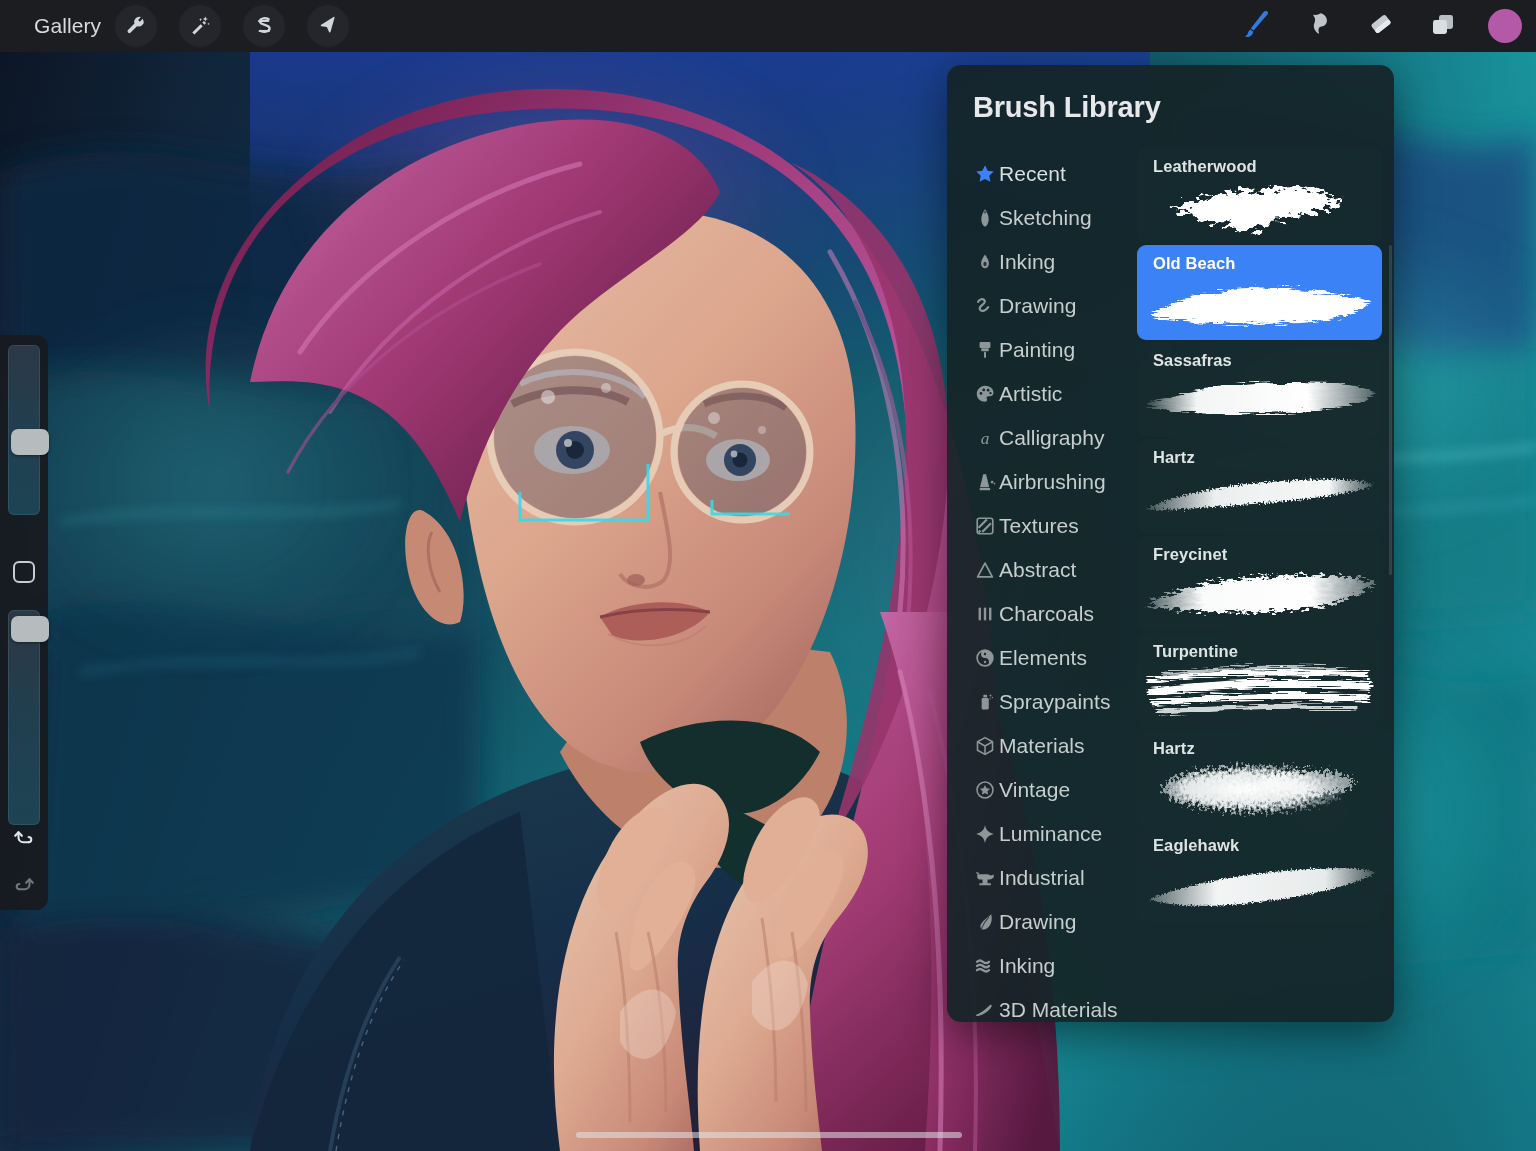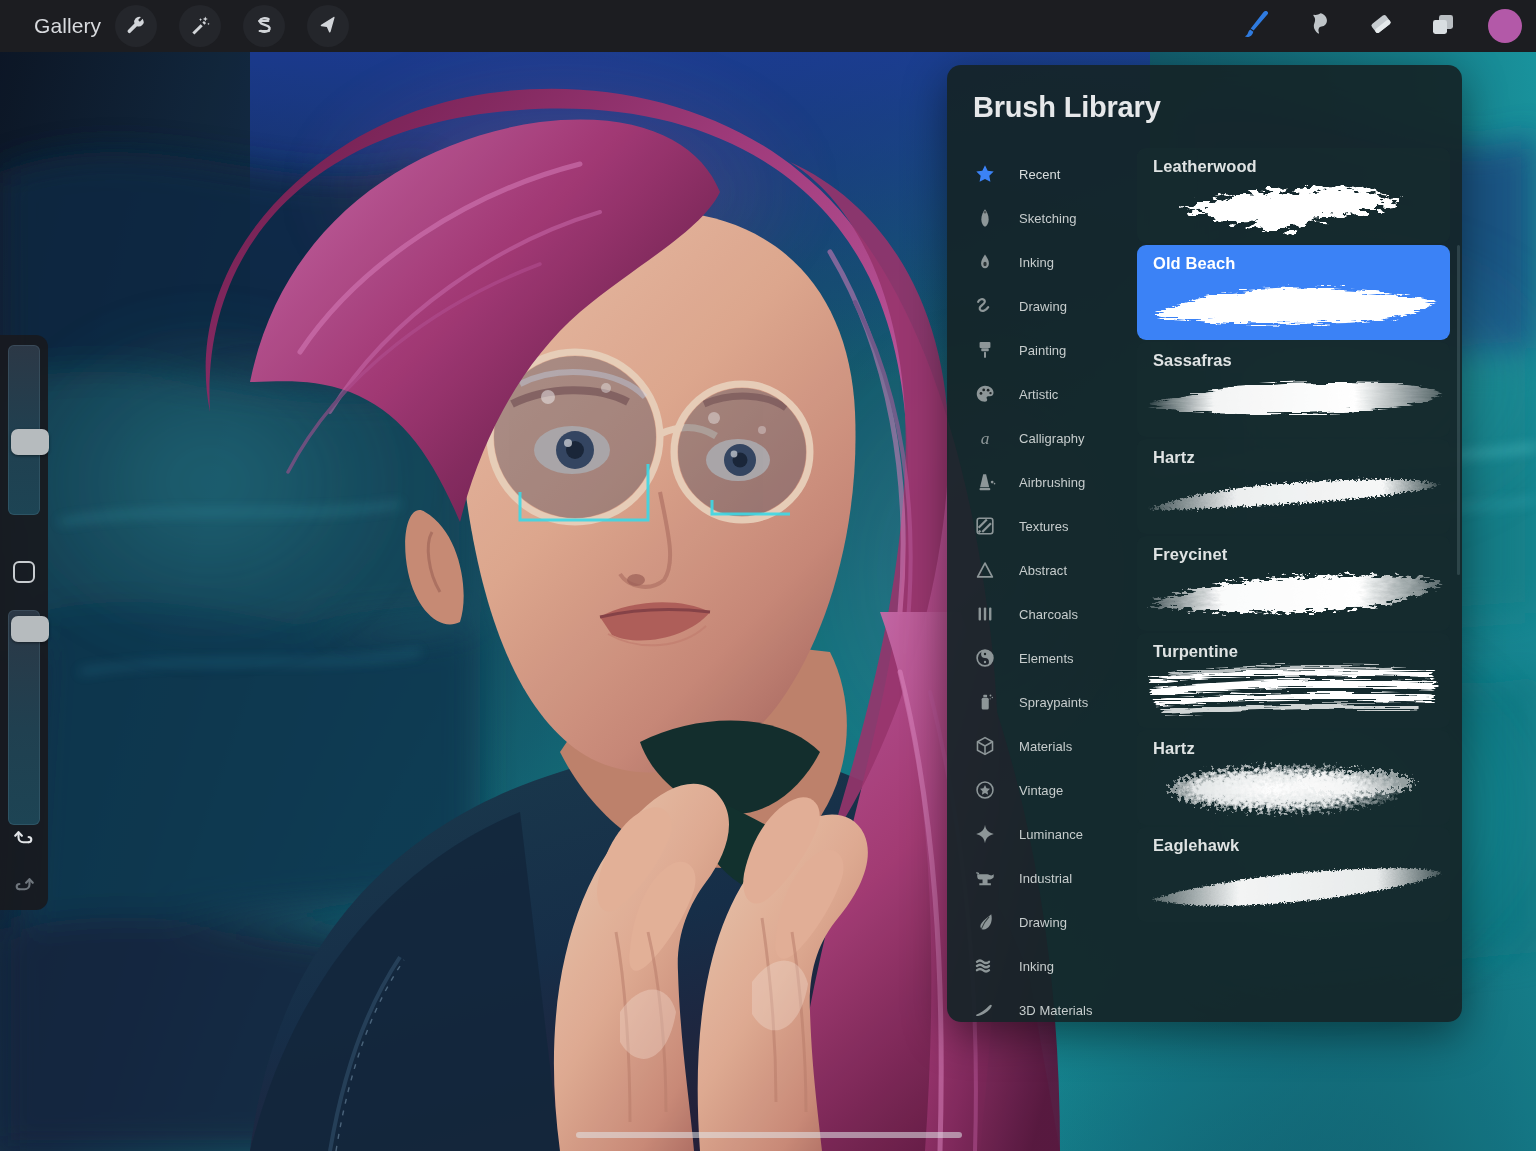--- a/index.html
+++ b/index.html
@@ -80,21 +80,21 @@
   .side-icon {
     position:absolute; left:9px; width:30px; height:30px;
     display:flex; align-items:center; justify-content:center; cursor:pointer;
   }
   .side-icon.undo { top:490px; }
   .side-icon.redo { top:537px; }
 
   
   #brush-panel {
     position:absolute; left:947px; top:65px;
-    width:515px; height:957px;
+    width:447px; height:957px;
     background:rgba(20,36,39,0.93);
     border-radius:14px;
     overflow:hidden;
     z-index:35;
     box-shadow:0 12px 44px rgba(0,0,0,0.45);
   }
   #panel-title {
     position:absolute; left:26px; top:26px;
     color:#e6e8ea; font-size:29px; font-weight:bold; letter-spacing:-0.2px;
   }
@@ -105,21 +105,21 @@
   }
   .cat-row {
     display:flex; align-items:center; height:44px;
     padding-left:24px; cursor:pointer;
   }
   .cat-ico {
     width:28px; height:24px; display:flex; align-items:center; justify-content:center;
     flex:0 0 28px;
   }
   .cat-label {
-    margin-left:20px; color:#c7cdcd; font-size:13px; letter-spacing:0.05px;
+    margin-left:0; color:#c7cdcd; font-size:21px; letter-spacing:0.05px;
     white-space:nowrap;
   }
   .cat-row.active .cat-label { color:#d9dede; }
 
   
   #brush-list {
     position:absolute; left:190px; top:83px; right:8px; bottom:0;
     padding-right:4px;
   }
   .brush-card {

